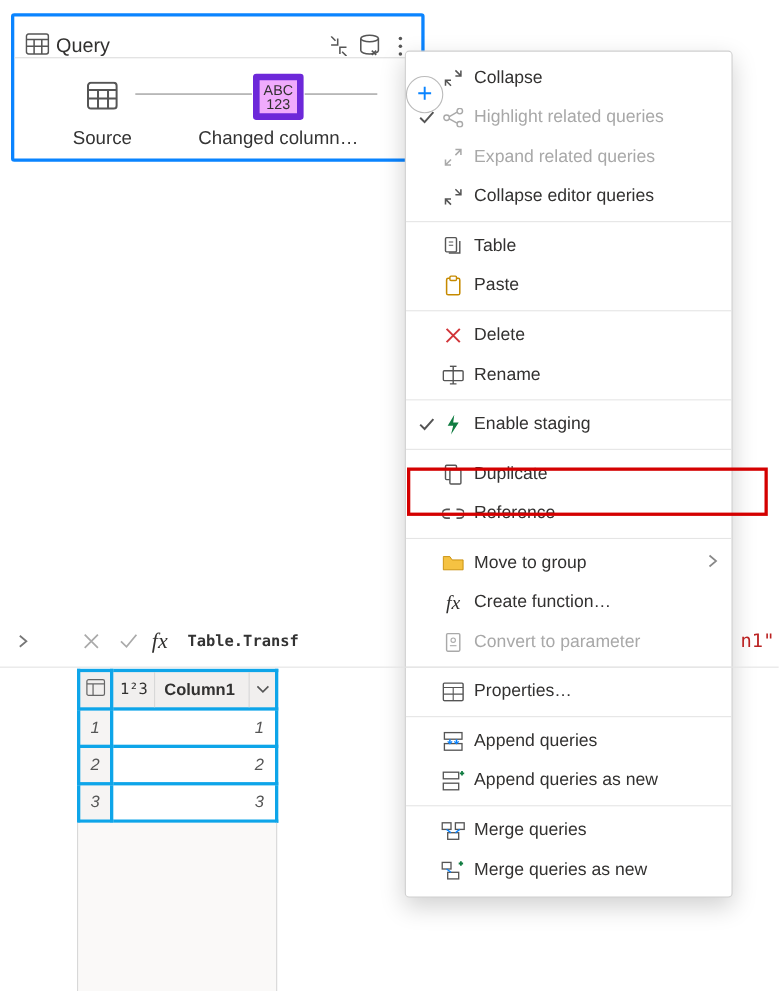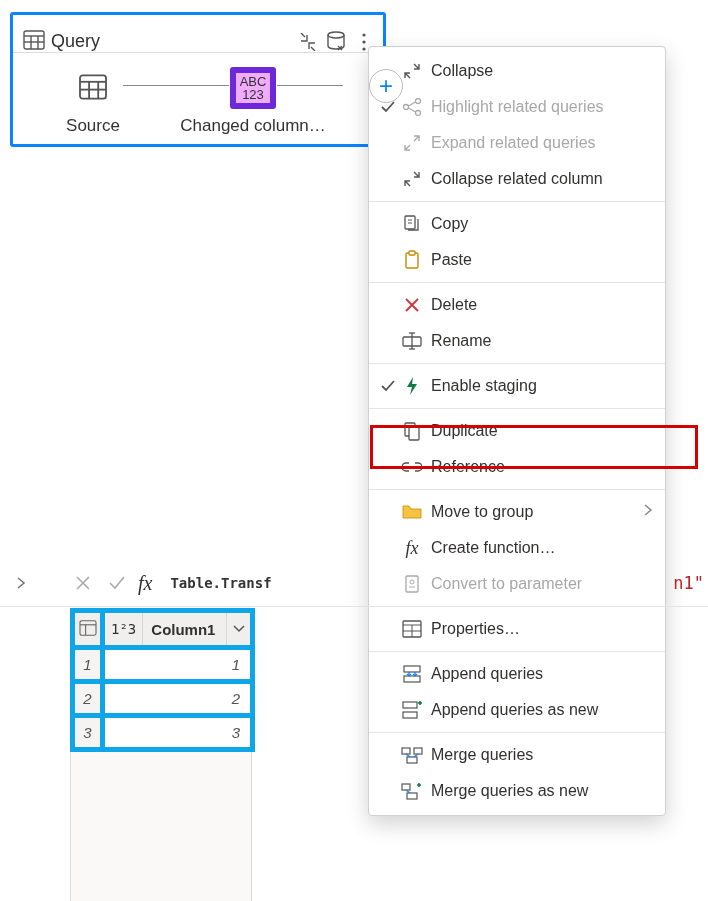--- a/index.html
+++ b/index.html
@@ -202,21 +202,21 @@
   
   .data-area {
     position: absolute;
     top: 608px;
     left: 70px;
   }
   table.data {
     border-collapse: collapse;
   }
   table.data th, table.data td {
-    border: 5px solid #0ea5e9;
+    border: 3px solid #0ea5e9;
     font-size: 15px;
   }
   table.data th {
     background: #f1efee;
     font-weight: 400;
     height: 32px;
   }
   .th-corner {
     width: 30px;
     background: #f1efee;
@@ -386,36 +386,36 @@
   </div>
 
   <div class="ctx-item">
     <span class="ctx-check"></span>
     <span class="ctx-icon">
         <svg width="18" height="18" viewBox="0 0 18 18">
           <path d="M11 2 L16 7 M16 2 L16 7 L11 7" fill="none" stroke="#555" stroke-width="1.4"></path>
           <path d="M7 16 L2 11 M2 16 L2 11 L7 11" fill="none" stroke="#555" stroke-width="1.4"></path>
         </svg>
       </span>
-    <span class="ctx-label">Collapse related column</span>
+    <span class="ctx-label">Collapse editor queries</span>
   </div>
 
   <div class="ctx-sep"></div>
 
   <div class="ctx-item">
     <span class="ctx-check"></span>
     <span class="ctx-icon">
         <svg width="18" height="20" viewBox="0 0 18 20">
           <rect x="2" y="2" width="10" height="13" rx="1" fill="none" stroke="#555" stroke-width="1.3"></rect>
           <path d="M5 16 H15 V5" fill="none" stroke="#555" stroke-width="1.3"></path>
           <line x1="5" y1="6" x2="9" y2="6" stroke="#555"></line>
           <line x1="5" y1="9" x2="9" y2="9" stroke="#555"></line>
         </svg>
       </span>
-    <span class="ctx-label">Copy</span>
+    <span class="ctx-label">Table</span>
   </div>
 
   <div class="ctx-item">
     <span class="ctx-check"></span>
     <span class="ctx-icon">
         <svg width="18" height="20" viewBox="0 0 18 20">
           <rect x="3" y="3" width="12" height="15" rx="1.5" fill="none" stroke="#c68a00" stroke-width="1.4"></rect>
           <rect x="6" y="1" width="6" height="4" rx="1" fill="#fff" stroke="#c68a00" stroke-width="1.3"></rect>
         </svg>
       </span>

